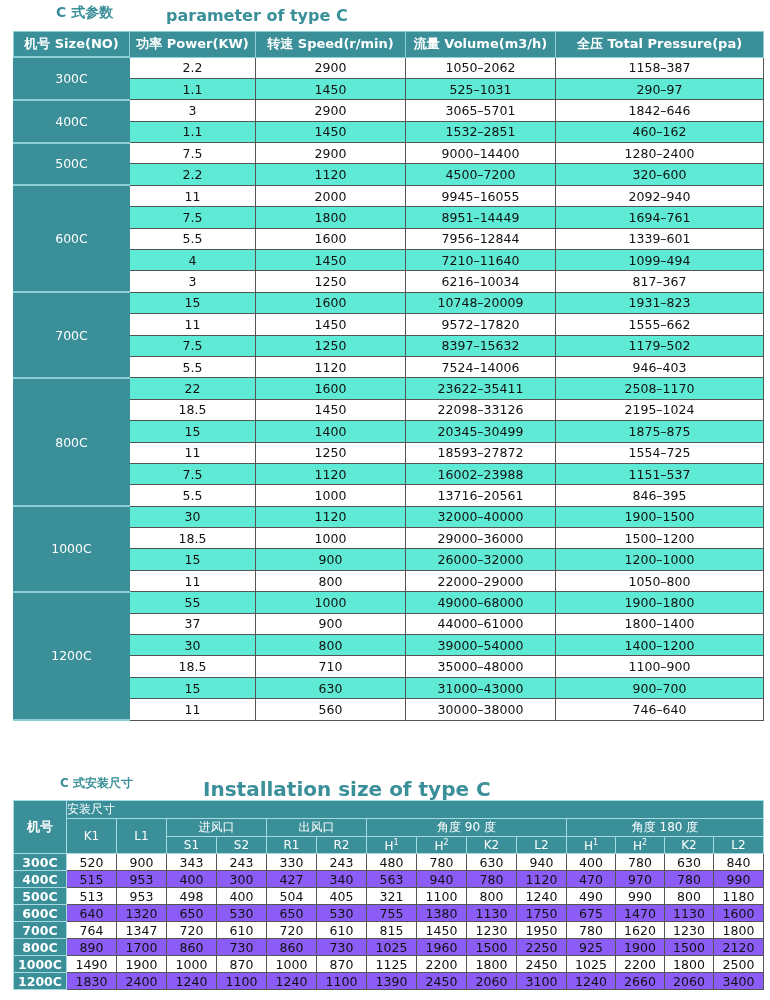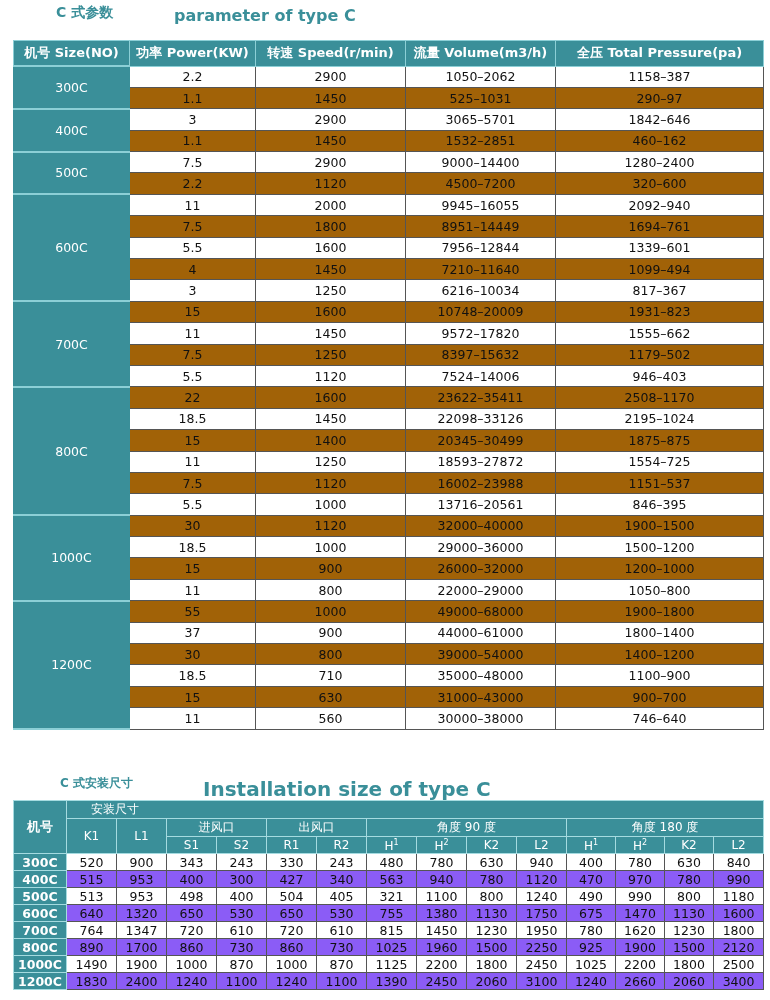--- a/index.html
+++ b/index.html
@@ -1,34 +1,34 @@
 <!DOCTYPE html>
 <html><head>
 <meta charset="utf-8">
 <style>
   html, body { margin:0; padding:0; background:#ffffff; }
   body { width:770px; height:1000px; position:relative; font-family:"Liberation Sans", sans-serif; overflow:hidden; }
   .title { position:absolute; color:#3a8f99; font-weight:bold; font-family:"DejaVu Sans", sans-serif; }
   #t1-cn { left:56px; top:4px; font-size:14px; }
-  #t1-en { left:166px; top:6px; font-size:16px;margin-left:8px; }
+  #t1-en { left:166px; top:6px; font-size:16px; }
   #t2-cn { left:60px; top:775px; font-size:12px; }
   #t2-en { left:203px; top:777px; font-size:20px; }
 
   table { border-collapse:collapse; position:absolute; table-layout:fixed; }
-  #tbl1 { left:13px; top:40px; width:750px; }
+  #tbl1 { left:13px; top:31px; width:750px; }
   #tbl1 th { background:#3a8f99; color:#fff; font-weight:bold; font-size:13px; height:22px; border:1px solid #8ccfd6; font-family:"DejaVu Sans", sans-serif; }
   #tbl1 td { font-size:12.5px; text-align:center; height:20.4px; padding:0; border:1px solid #555; color:#111; font-family:"DejaVu Sans", sans-serif; }
   #tbl1 td.size { background:#3a8f99; color:#fff; border-left:1px solid #3a8f99; border-right:1px solid #3a8f99; border-top:2px solid #8ccfd6; border-bottom:2px solid #8ccfd6; font-size:12.5px; }
   #tbl1 tr.odd td:not(.size) { background:#ffffff; }
-  #tbl1 tr.even td:not(.size) { background:#a16207; }
+  #tbl1 tr.even td:not(.size) { background:#5eead4; }
 
   #tbl2 { left:13px; top:800px; width:750px; }
   #tbl2 th { background:#3a8f99; color:#fff; font-weight:normal; font-size:12px; height:16px; padding:0; border:1px solid #a5dbe0; font-family:"DejaVu Sans", sans-serif; }
   #tbl2 th.bold { font-weight:bold; font-size:13px; }
-  #tbl2 th.left { text-align:left; padding-left:24px;font-family:Liberation Serif, serif; }
+  #tbl2 th.left { text-align:left; padding-left:0;font-family:Liberation Serif, serif; }
   #tbl2 td { font-size:12.5px; text-align:center; height:16px; padding:0; border:1px solid #555; color:#111; font-family:"DejaVu Sans", sans-serif; }
   #tbl2 td.size { background:#3a8f99; color:#fff; font-weight:bold; border:1px solid #a5dbe0; }
   #tbl2 tr.odd td:not(.size) { background:#ffffff; }
   #tbl2 tr.even td:not(.size) { background:#8b5cf6; }
   sup { font-size:8px; }
 </style>
 </head>
 <body>
 
 <div class="title" id="t1-cn">C 式参数</div>

